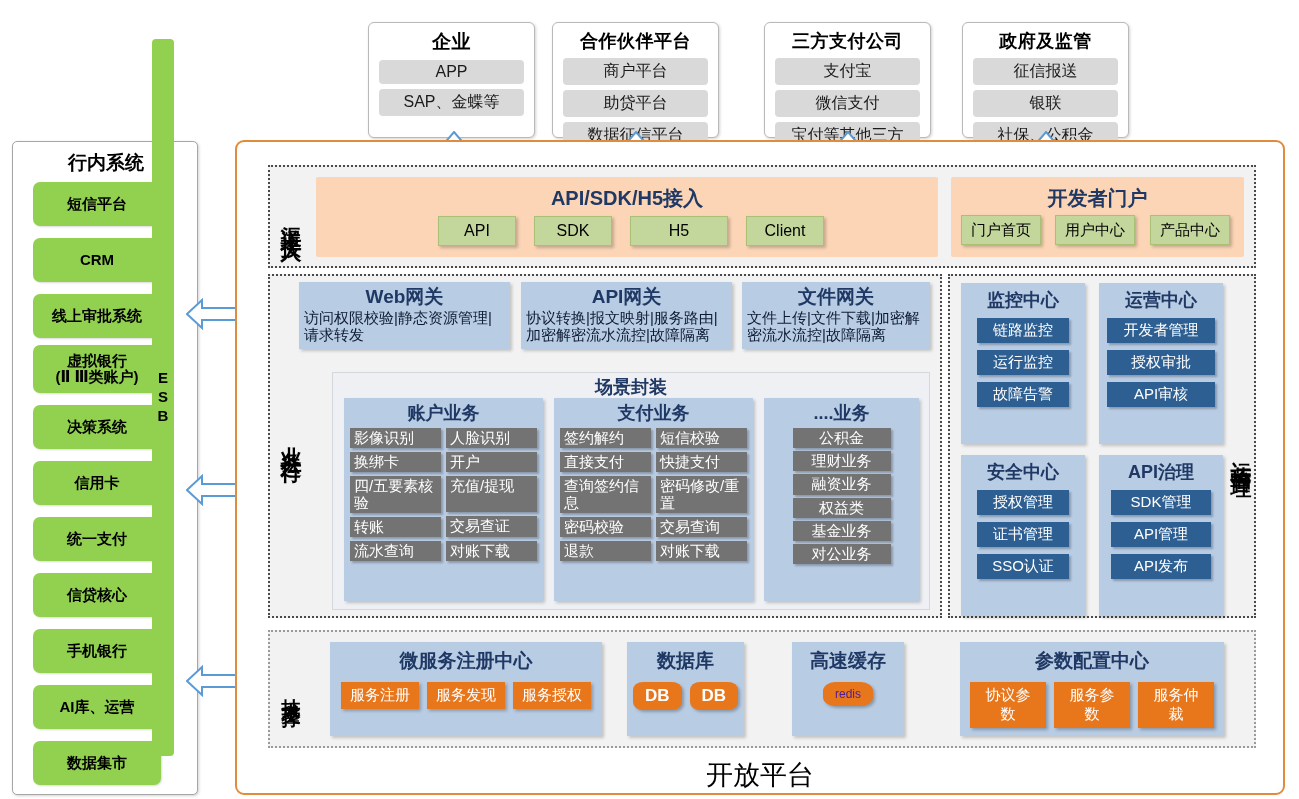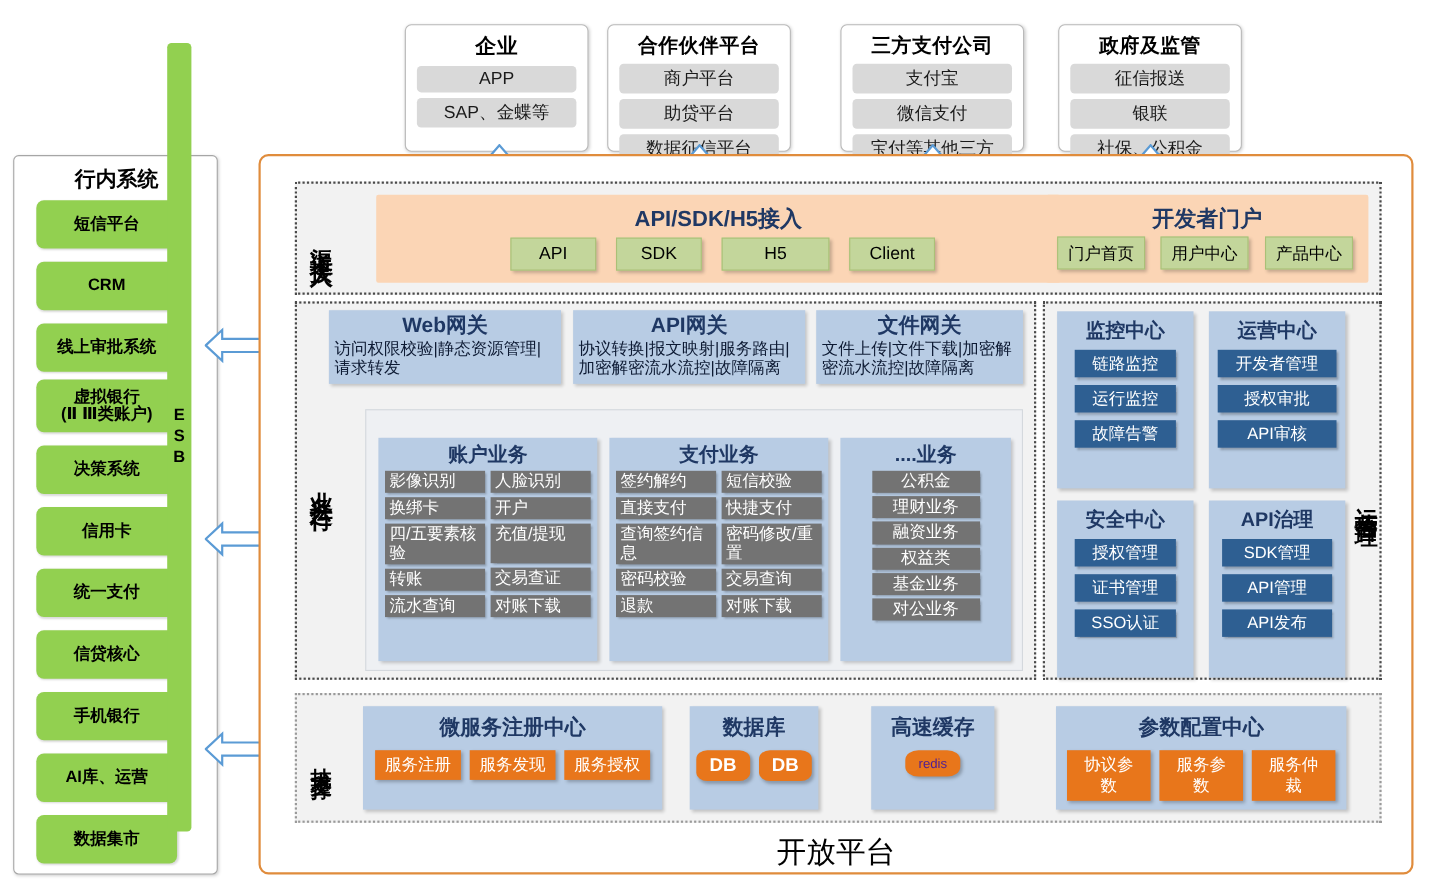--- a/index.html
+++ b/index.html
@@ -311,21 +311,21 @@
   <svg class="abs" style="left:186px; top:664px;" width="68" height="34" viewBox="0 0 68 34">
     <path d="M1 17 L16 3 L16 11 L52 11 L52 3 L67 17 L52 31 L52 23 L16 23 L16 31 Z" fill="#ffffff" stroke="#5b9bd5" stroke-width="2"></path>
   </svg>
 
   <div id="platform-frame"></div>
   <div id="platform-title">开放平台</div>
 
   <div class="dotted-sec" style="left:268px; top:165px; width:988px; height:103px;"></div>
   <div class="sec-vlabel" style="left:278px; top:172px; width:26px; height:92px;">渠道接入</div>
 
-  <div class="orange-box" style="left:316px; top:177px; width:622px; height:80px;margin-left:26px;">
+  <div class="orange-box" style="left:316px; top:177px; width:622px; height:80px;">
     <div class="ob-title">API/SDK/H5接入</div>
     <div class="green-chip" style="left:122px; top:39px; width:78px; height:30px;">
       <span>API</span>
       </div>
     <div class="green-chip" style="left:218px; top:39px; width:78px; height:30px;">
       <span>SDK</span>
       </div>
     <div class="green-chip" style="left:314px; top:39px; width:98px; height:30px;">
       <span>H5</span>
       </div>
@@ -360,20 +360,21 @@
   <div class="gw-card" style="left:521px; top:282px; width:211px; height:67px;">
     <div class="gw-title">API网关</div>
     <div class="gw-desc">协议转换|报文映射|服务路由|加密解密流水流控|故障隔离</div>
   </div>
   <div class="gw-card" style="left:742px; top:282px; width:188px; height:67px;">
     <div class="gw-title">文件网关</div>
     <div class="gw-desc">文件上传|文件下载|加密解密流水流控|故障隔离</div>
   </div>
 
   <div id="scene-box">
+    <div id="scene-title">场景封装</div>
 
     <div class="biz-group" style="left:11px; top:25px; width:199px; height:203px;">
       <div class="biz-group-title">账户业务</div>
       <div class="biz-cols">
         <div class="biz-col">
           <div class="biz-chip">影像识别</div>
           <div class="biz-chip">换绑卡</div>
           <div class="biz-chip two">四/五要素核验</div>
           <div class="biz-chip">转账</div>
           <div class="biz-chip">流水查询</div>

